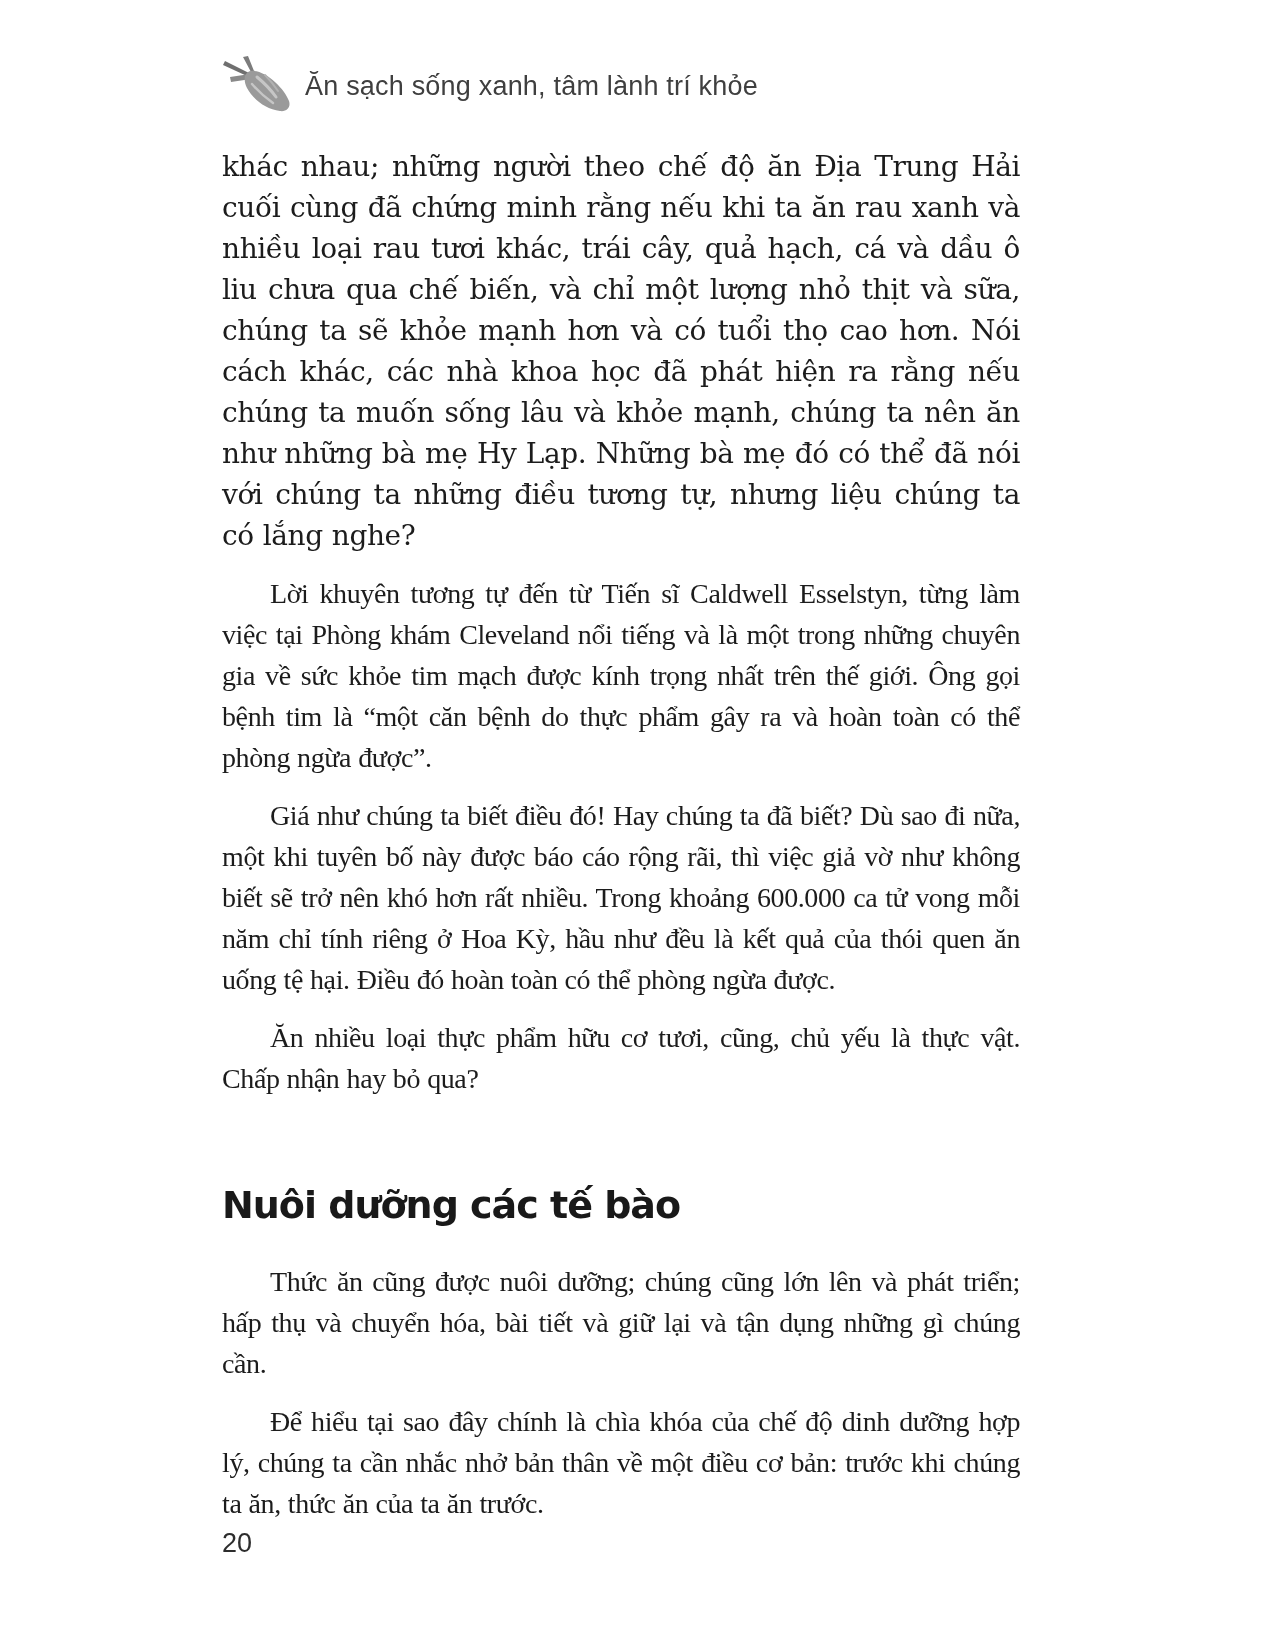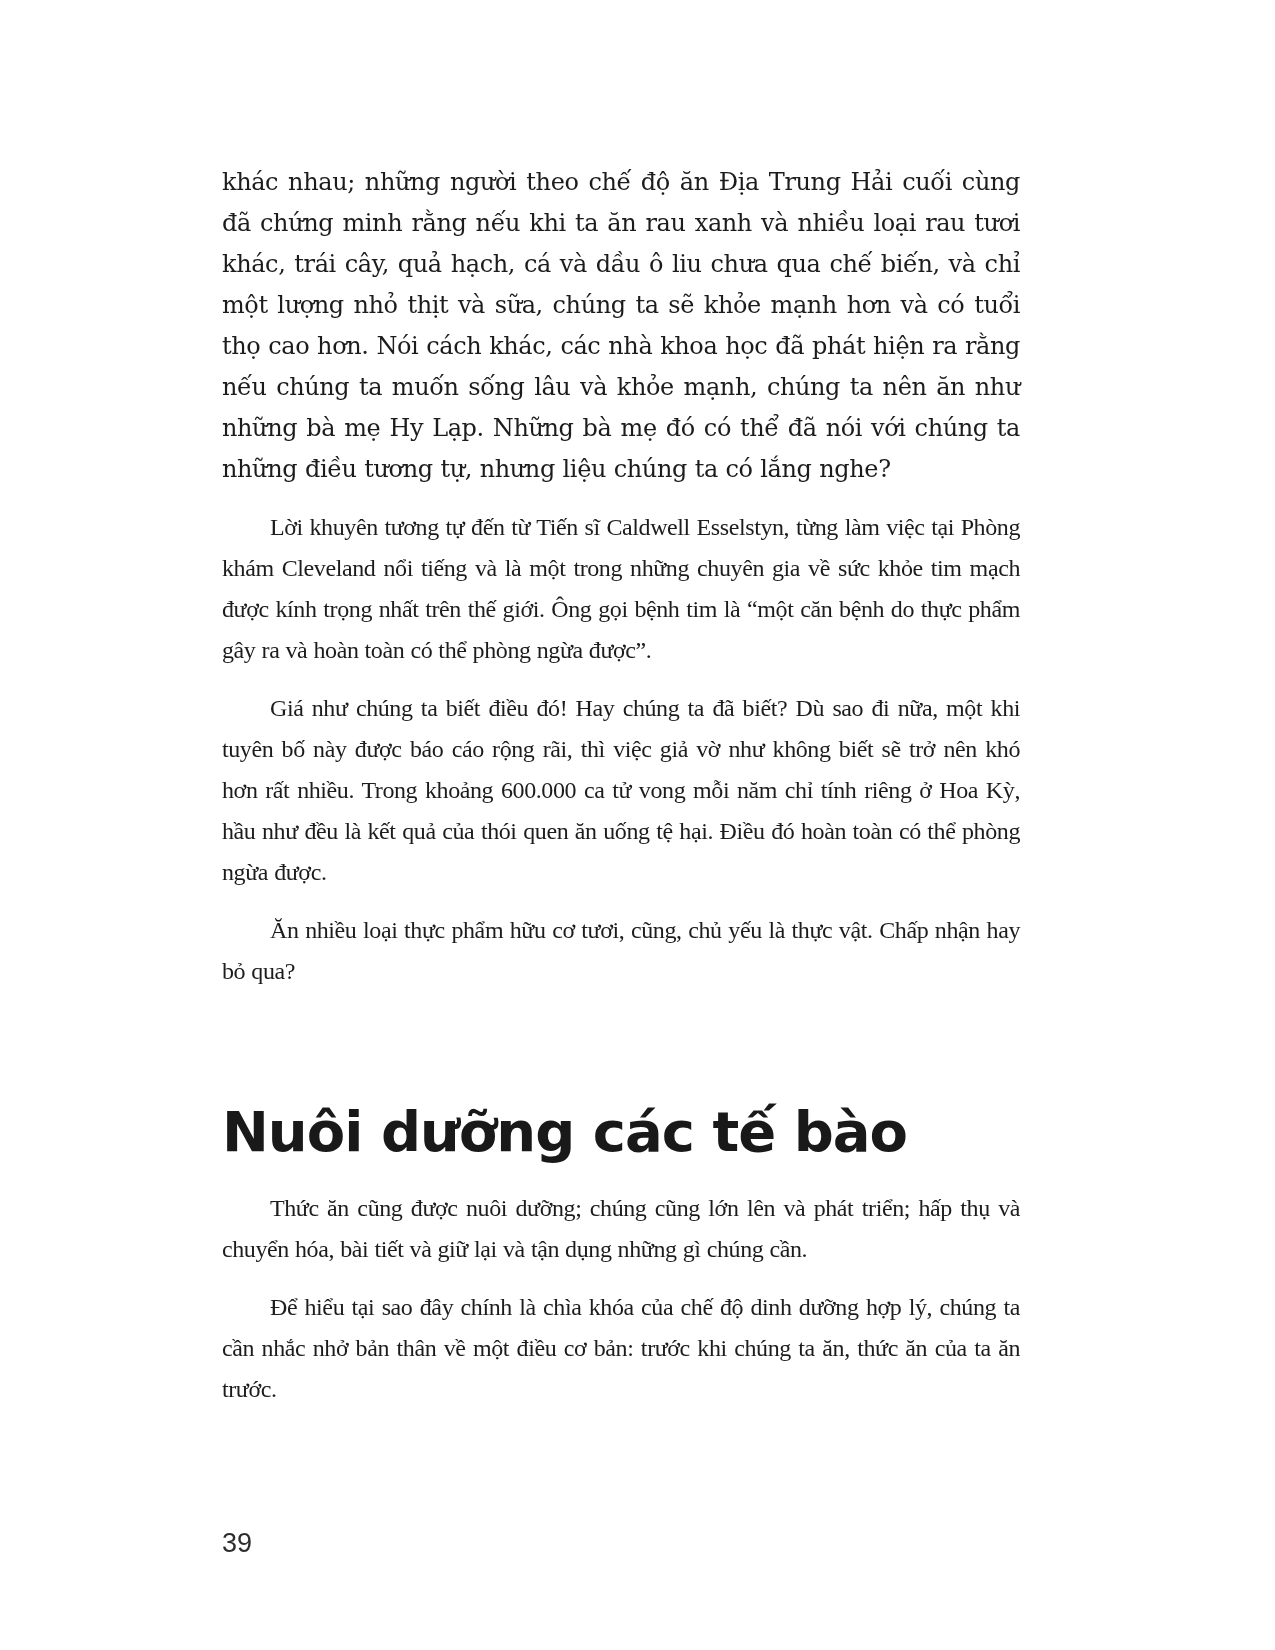--- a/index.html
+++ b/index.html
@@ -28,58 +28,73 @@
     letter-spacing: 0.2px;
   }
   .carrot { width: 80px; height: 62px; flex: 0 0 auto; }
   .content {
     position: absolute;
     left: 222px;
     top: 146px;
     width: 798px;
   }
   .content p {
-    margin: 16px 0 17px 0;
-    font-size: 24px;
+    margin: 0 0 17px 0;
+    font-size: 28px;
     line-height: 41px;
     text-align: justify;
     letter-spacing: -0.4px;
     word-spacing: 0.5px;
   }
   .content p.indent { text-indent: 48px; font-family: Liberation Serif, serif; }
   .section-heading {
-    margin: 112px 0 28px 0;
+    margin: 78px 0 28px 0;
     font-family: "DejaVu Sans", sans-serif;
     font-weight: bold;
-    font-size: 56px;
+    font-size: 38px;
     line-height: 56px;
     letter-spacing: -1px;
     color: #191919;
     text-align: left;
   }
   .page-number {
     position: absolute;
     left: 222px;
     top: 1528px;
     font-family: "Liberation Sans", sans-serif;
     font-size: 27px;
     color: #2d2d2d;
   }
 </style>
 </head>
 <body>
 
 <div class="page">
 
+  <div class="running-header">
+    <svg class="carrot" viewBox="0 0 80 62" aria-hidden="true">
+
+      <path d="M36 18 L12 6 L10 10 L34 21 Z" fill="#6f6f6f"></path>
+      <path d="M37 19 L17 22 L18 27 L38 24 Z" fill="#8a8a8a"></path>
+      <path d="M38 17 L30 2 L35 1 L41 16 Z" fill="#7c7c7c"></path>
+
+      <path d="M38 16 C52 14 72 34 76 46 C78 52 74 57 67 56 C52 54 40 44 34 33 C30 25 31 17 38 16 Z" fill="#9a9a9a"></path>
+
+      <path d="M44 22 C50 27 58 35 63 42" stroke="#c6c6c6" stroke-width="3" fill="none" stroke-linecap="round"></path>
+      <path d="M39 29 C45 36 53 43 60 48" stroke="#c6c6c6" stroke-width="2.4" fill="none" stroke-linecap="round"></path>
+      <path d="M52 20 C56 24 61 30 65 36" stroke="#b2b2b2" stroke-width="2" fill="none" stroke-linecap="round"></path>
+    </svg>
+    <span class="title">Ăn sạch sống xanh, tâm lành trí khỏe</span>
+  </div>
 
   <div class="content">
     <p>khác nhau; những người theo chế độ ăn Địa Trung Hải cuối cùng đã chứng minh rằng nếu khi ta ăn rau xanh và nhiều loại rau tươi khác, trái cây, quả hạch, cá và dầu ô liu chưa qua chế biến, và chỉ một lượng nhỏ thịt và sữa, chúng ta sẽ khỏe mạnh hơn và có tuổi thọ cao hơn. Nói cách khác, các nhà khoa học đã phát hiện ra rằng nếu chúng ta muốn sống lâu và khỏe mạnh, chúng ta nên ăn như những bà mẹ Hy Lạp. Những bà mẹ đó có thể đã nói với chúng ta những điều tương tự, nhưng liệu chúng ta có lắng nghe?</p>
     <p class="indent">Lời khuyên tương tự đến từ Tiến sĩ Caldwell Esselstyn, từng làm việc tại Phòng khám Cleveland nổi tiếng và là một trong những chuyên gia về sức khỏe tim mạch được kính trọng nhất trên thế giới. Ông gọi bệnh tim là “một căn bệnh do thực phẩm gây ra và hoàn toàn có thể phòng ngừa được”.</p>
     <p class="indent">Giá như chúng ta biết điều đó! Hay chúng ta đã biết? Dù sao đi nữa, một khi tuyên bố này được báo cáo rộng rãi, thì việc giả vờ như không biết sẽ trở nên khó hơn rất nhiều. Trong khoảng 600.000 ca tử vong mỗi năm chỉ tính riêng ở Hoa Kỳ, hầu như đều là kết quả của thói quen ăn uống tệ hại. Điều đó hoàn toàn có thể phòng ngừa được.</p>
     <p class="indent">Ăn nhiều loại thực phẩm hữu cơ tươi, cũng, chủ yếu là thực vật. Chấp nhận hay bỏ qua?</p>
     <h1 class="section-heading">Nuôi dưỡng các tế bào</h1>
     <p class="indent">Thức ăn cũng được nuôi dưỡng; chúng cũng lớn lên và phát triển; hấp thụ và chuyển hóa, bài tiết và giữ lại và tận dụng những gì chúng cần.</p>
     <p class="indent">Để hiểu tại sao đây chính là chìa khóa của chế độ dinh dưỡng hợp lý, chúng ta cần nhắc nhở bản thân về một điều cơ bản: trước khi chúng ta ăn, thức ăn của ta ăn trước.</p>
   </div>
 
-  <div class="page-number">39</div>
+  <div class="page-number">20</div>
 
 </div>
 
 </body></html>

